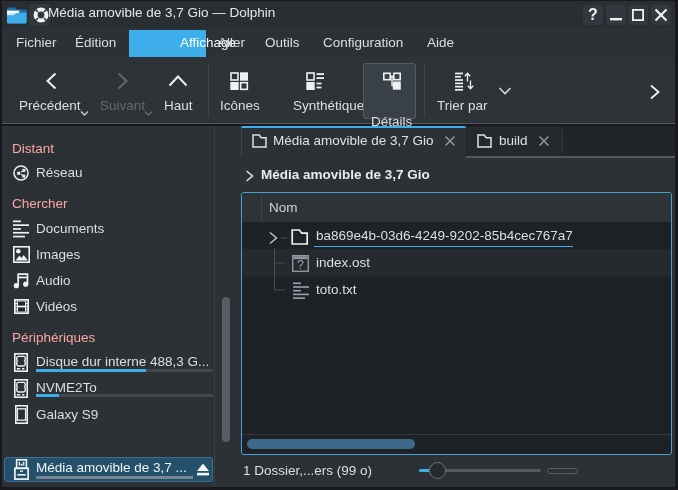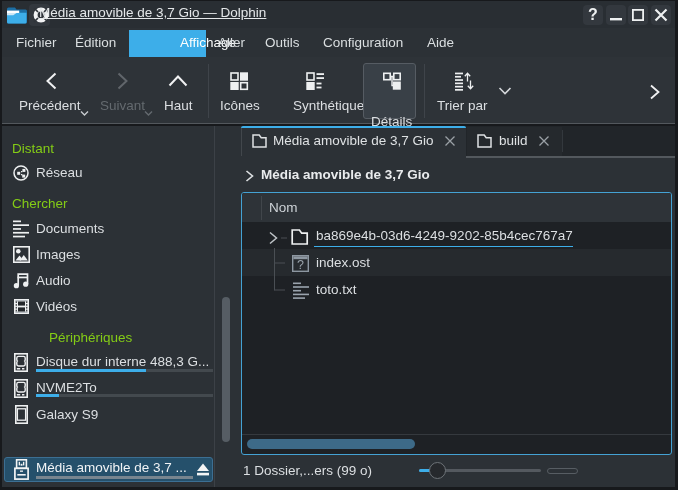--- a/index.html
+++ b/index.html
@@ -9,21 +9,21 @@
 
 #titlebar { left:2px; top:1px; width:673px; height:27px; background:#292e33; }
 #menubar { left:2px; top:28px; width:673px; height:29px; background:#2c3136; }
 #toolbar { left:2px; top:57px; width:673px; height:67px; background:#2e3338; border-bottom:1.5px solid #53585d;}
 #sidebar { left:2px; top:126px; width:231px; height:361px; background:#2c3136; }
 #mainarea { left:233px; top:126px; width:442px; height:361px; background:#2c3136; }
 .btn { position:absolute; background:#33383e; border-radius:4px; }
 .wbtn { top:5px; width:20px; height:20px; color:#eef0f1; text-align:center; line-height:20px; font-weight:bold; font-size:14px;}
 .menuitem { position:absolute; top:28px; height:29px; line-height:29px; color:#dbdfe1; }
 .tlabel { position:absolute; color:#dcdfe2; }
-.sechead { position:absolute; left:12px; color:#84cc16; }
+.sechead { position:absolute; left:12px; color:#fca5a5; }
 .sitem { position:absolute; left:36px; color:#dcdfe2; }
 svg { position:absolute; overflow:visible; }
 </style></head>
 <body>
 <div id="win">
 
   <div id="titlebar" class="abs"></div>
   <svg class="abs" style="left:6px; top:4px;" width="21" height="21" viewBox="0 0 21 21">
     <path d="M1 5 q0-1.5 1.5-1.5 h6.5 l1.5 2 h9 q1.5 0 1.5 1.5 v11 q0 1.5 -1.5 1.5 h-17 q-1.5 0-1.5-1.5 z" fill="#1d6fa5"></path>
     <path d="M1 8.8 h19.5 v9.2 q0 1.5 -1.5 1.5 h-16.5 q-1.5 0-1.5-1.5 z" fill="#3daee9"></path>
@@ -34,21 +34,21 @@
   <svg class="abs" style="left:33px; top:7px;" width="16" height="16" viewBox="0 0 16 16">
     <circle cx="8" cy="8" r="5.4" fill="none" stroke="#f2f3f4" stroke-width="4"></circle>
     <rect x="6" y="6" width="4" height="4" fill="#2f343a"></rect>
     <g stroke="#2f343a" stroke-width="1.7">
       <line x1="1" y1="1" x2="5" y2="5"></line>
         <line x1="15" y1="1" x2="11" y2="5"></line>
       <line x1="1" y1="15" x2="5" y2="11"></line>
         <line x1="15" y1="15" x2="11" y2="11"></line>
     </g>
   </svg>
-  <div class="abs" style="left:39px; top:0px; height:27px; line-height:26px; color:#e4e7e9;text-decoration:underline;">Média amovible de 3,7 Gio — Dolphin</div>
+  <div class="abs" style="left:48px; top:0px; height:27px; line-height:26px; color:#e4e7e9;">Média amovible de 3,7 Gio — Dolphin</div>
   <div class="btn wbtn" style="left:583px; font-size:16px;">?</div>
   <div class="btn wbtn" style="left:606px;"></div>
   <div class="btn wbtn" style="left:628px;"></div>
   <div class="btn wbtn" style="left:651px;"></div>
   <svg class="abs" style="left:610px; top:5px;" width="12" height="20">
       <rect x="0" y="13" width="12" height="2.4" fill="#eef0f1"></rect>
     </svg>
   <svg class="abs" style="left:632px; top:5px;" width="12" height="20">
       <rect x="0.9" y="4.9" width="10.2" height="10.2" fill="none" stroke="#eef0f1" stroke-width="1.8"></rect>
     </svg>
@@ -181,21 +181,21 @@
       <rect x="2.7" y="8.9" width="1.1" height="1.7"></rect>
         <rect x="2.7" y="11.7" width="1.1" height="1.7"></rect>
       <rect x="13.2" y="3.3" width="1.1" height="1.7"></rect>
         <rect x="13.2" y="6.1" width="1.1" height="1.7"></rect>
       <rect x="13.2" y="8.9" width="1.1" height="1.7"></rect>
         <rect x="13.2" y="11.7" width="1.1" height="1.7"></rect>
     </g>
   </svg>
   <div class="sitem" style="top:299px;">Vidéos</div>
 
-  <div class="sechead" style="top:330px;margin-left:37px;">Périphériques</div>
+  <div class="sechead" style="top:330px;">Périphériques</div>
   <svg class="abs" style="left:14px; top:353px;" width="14" height="19">
     <rect x="0.8" y="0.8" width="12.4" height="17.4" fill="none" stroke="#eef0f1" stroke-width="1.6"></rect>
     <path d="M4.5 3.4 h5 q1.7 0 1.7 1.7 v1.4 q0 1.1-0.5 1.6 q0.5 0.5 0.5 1.6 v1.6 q0 1.7-1.7 1.7 h-5 q-1.7 0-1.7-1.7 v-1.6 q0-1.1 0.5-1.6 q-0.5-0.5-0.5-1.6 v-1.4 q0-1.7 1.7-1.7 z" fill="none" stroke="#eef0f1" stroke-width="1.4"></path>
     <rect x="2.8" y="15" width="3.4" height="1.5" fill="#eef0f1"></rect>
     <rect x="8" y="15" width="2.4" height="1.5" fill="#eef0f1"></rect>
   </svg>
   <div class="sitem" style="top:354px;">Disque dur interne 488,3 G...</div>
   <div class="abs" style="left:36px; top:369px; width:177px; height:2.5px; background:#43494e;"></div>
   <div class="abs" style="left:36px; top:369px; width:110px; height:2.5px; background:#3daee9;"></div>
 

